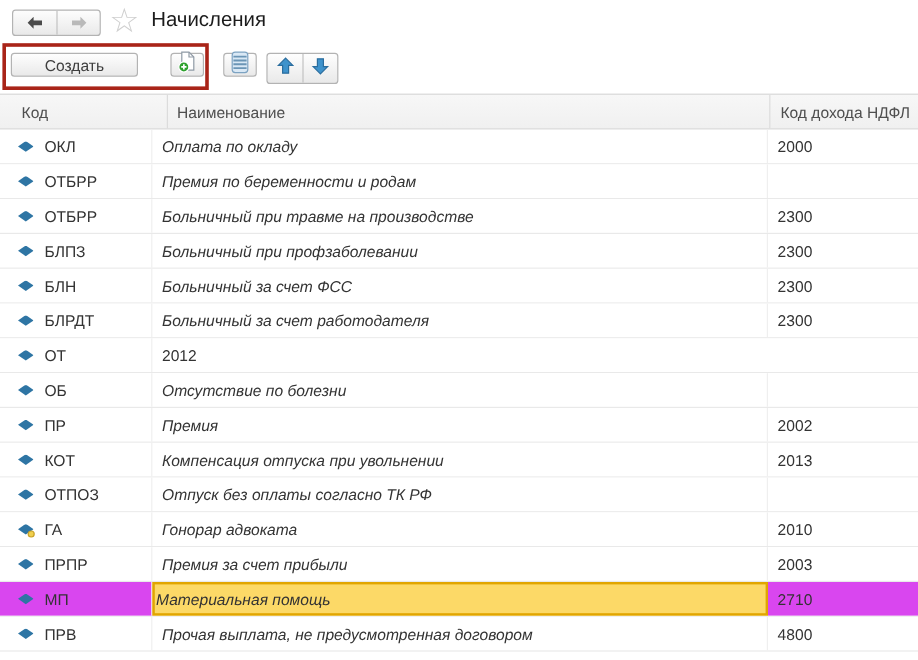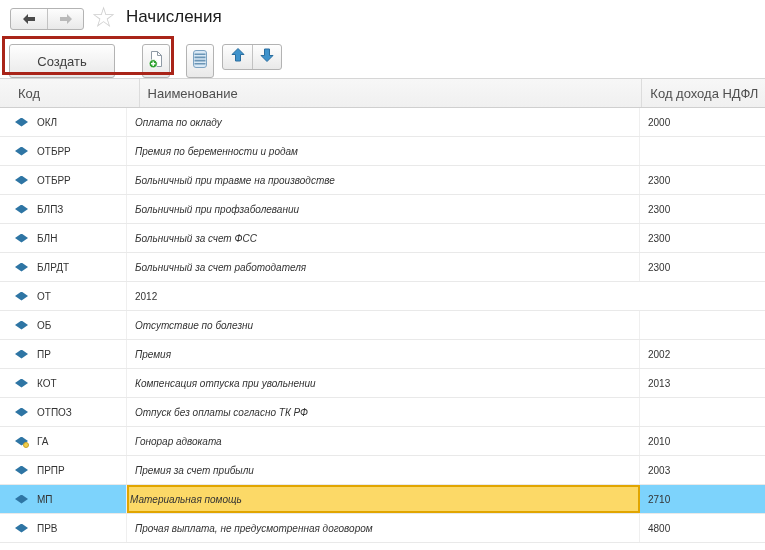--- a/index.html
+++ b/index.html
@@ -12,45 +12,45 @@
   .nav-pair { position:absolute; left:10px; top:8px; display:flex; border:1px solid #b3b3b3; border-radius:3px; overflow:hidden; background:linear-gradient(#fdfdfd,#e9e9e9); height:22px; }
   .nav-btn { width:36px; height:100%; display:flex; align-items:center; justify-content:center; cursor:pointer; }
   .nav-btn + .nav-btn { border-left:1px solid #c2c2c2; }
   .nav-btn svg { display:block; }
 
   .star { position:absolute; left:91px; top:1px; font-size:28px; color:#cfcfcf; line-height:34px; cursor:pointer; }
 
   .page-title { position:absolute; left:126px; top:7px; font-size:17px; color:#1c1c1c; }
 
   
-  .tool-btn { position:absolute; top:44px; height:34px; border:1px solid #b3b3b3; border-radius:3px; background:linear-gradient(#fefefe,#e9e9e9); display:flex; align-items:center; justify-content:center; cursor:pointer; }
+  .tool-btn { position:absolute; top:44px; height:20px; border:1px solid #b3b3b3; border-radius:3px; background:linear-gradient(#fefefe,#e9e9e9); display:flex; align-items:center; justify-content:center; cursor:pointer; }
   .btn-create { left:9px; width:106px; font-size:13px; color:#3f3f3f; }
   .btn-copy { left:142px; width:28px; }
   .btn-list { left:186px; width:28px; }
   .pair-move { position:absolute; left:222px; top:44px; height:26px; display:flex; border:1px solid #b3b3b3; border-radius:3px; overflow:hidden; background:linear-gradient(#fefefe,#e9e9e9); }
   .move-btn { width:29px; height:100%; display:flex; align-items:center; justify-content:center; cursor:pointer; }
   .move-btn + .move-btn { border-left:1px solid #c2c2c2; }
 
   .annotation { position:absolute; left:2px; top:36px; width:172px; height:39px; border:3px solid #a92418; pointer-events:none; z-index:5; }
 
   
   .table { position:absolute; left:0; top:78px; width:765px; }
   .thead { display:flex; height:30px; background:linear-gradient(#f7f7f7,#f0f0f0); border-top:1px solid #d6d6d6; border-bottom:1px solid #cfcfcf; }
   .th { font-size:13px; color:#4f4f4f; display:flex; align-items:center; }
   .th-code { width:142px; padding-left:18px; border-right:1px solid #dcdcdc; }
   .th-name { width:513px; padding-left:8px; border-right:1px solid #dcdcdc; }
   .th-ndfl { width:125px; padding-left:8px; }
 
   .row { display:flex; height:29px; border-bottom:1px solid #e9e9e9; background:#fff; cursor:pointer; }
-  .cell { font-size:10px; color:#333; display:flex; align-items:center; height:100%; }
+  .cell { font-size:13px; color:#333; display:flex; align-items:center; height:100%; }
   .cell-code { width:127px; border-right:1px solid #efefef; }
   .cell-name { width:513px; padding-left:8px; border-right:1px solid #efefef;font-style:italic; }
   .cell-ndfl { width:125px; padding-left:8px; }
 
-  .row.selected .cell-code, .row.selected .cell-ndfl { background:#7dd3fc; }
+  .row.selected .cell-code, .row.selected .cell-ndfl { background:#d946ef; }
   .row.selected .cell-name { background:#fcd967; border:2px solid #e1a500; padding-left:1px; }
 
   .row-icon { position:relative; width:13px; height:9px; margin-left:15px; margin-right:9px; flex:0 0 auto; }
   .diamond { position:absolute; left:0; top:0; width:13px; height:9px; background:#2e75a4; clip-path:polygon(0 50%,50% 0,100% 50%,50% 100%); }
   .dot { position:absolute; left:8px; top:5px; width:6px; height:6px; border-radius:50%; background:#f0cf4e; border:1px solid #c9a227; }
 </style>
 </head>
 <body>
 
 <div class="top-area">

